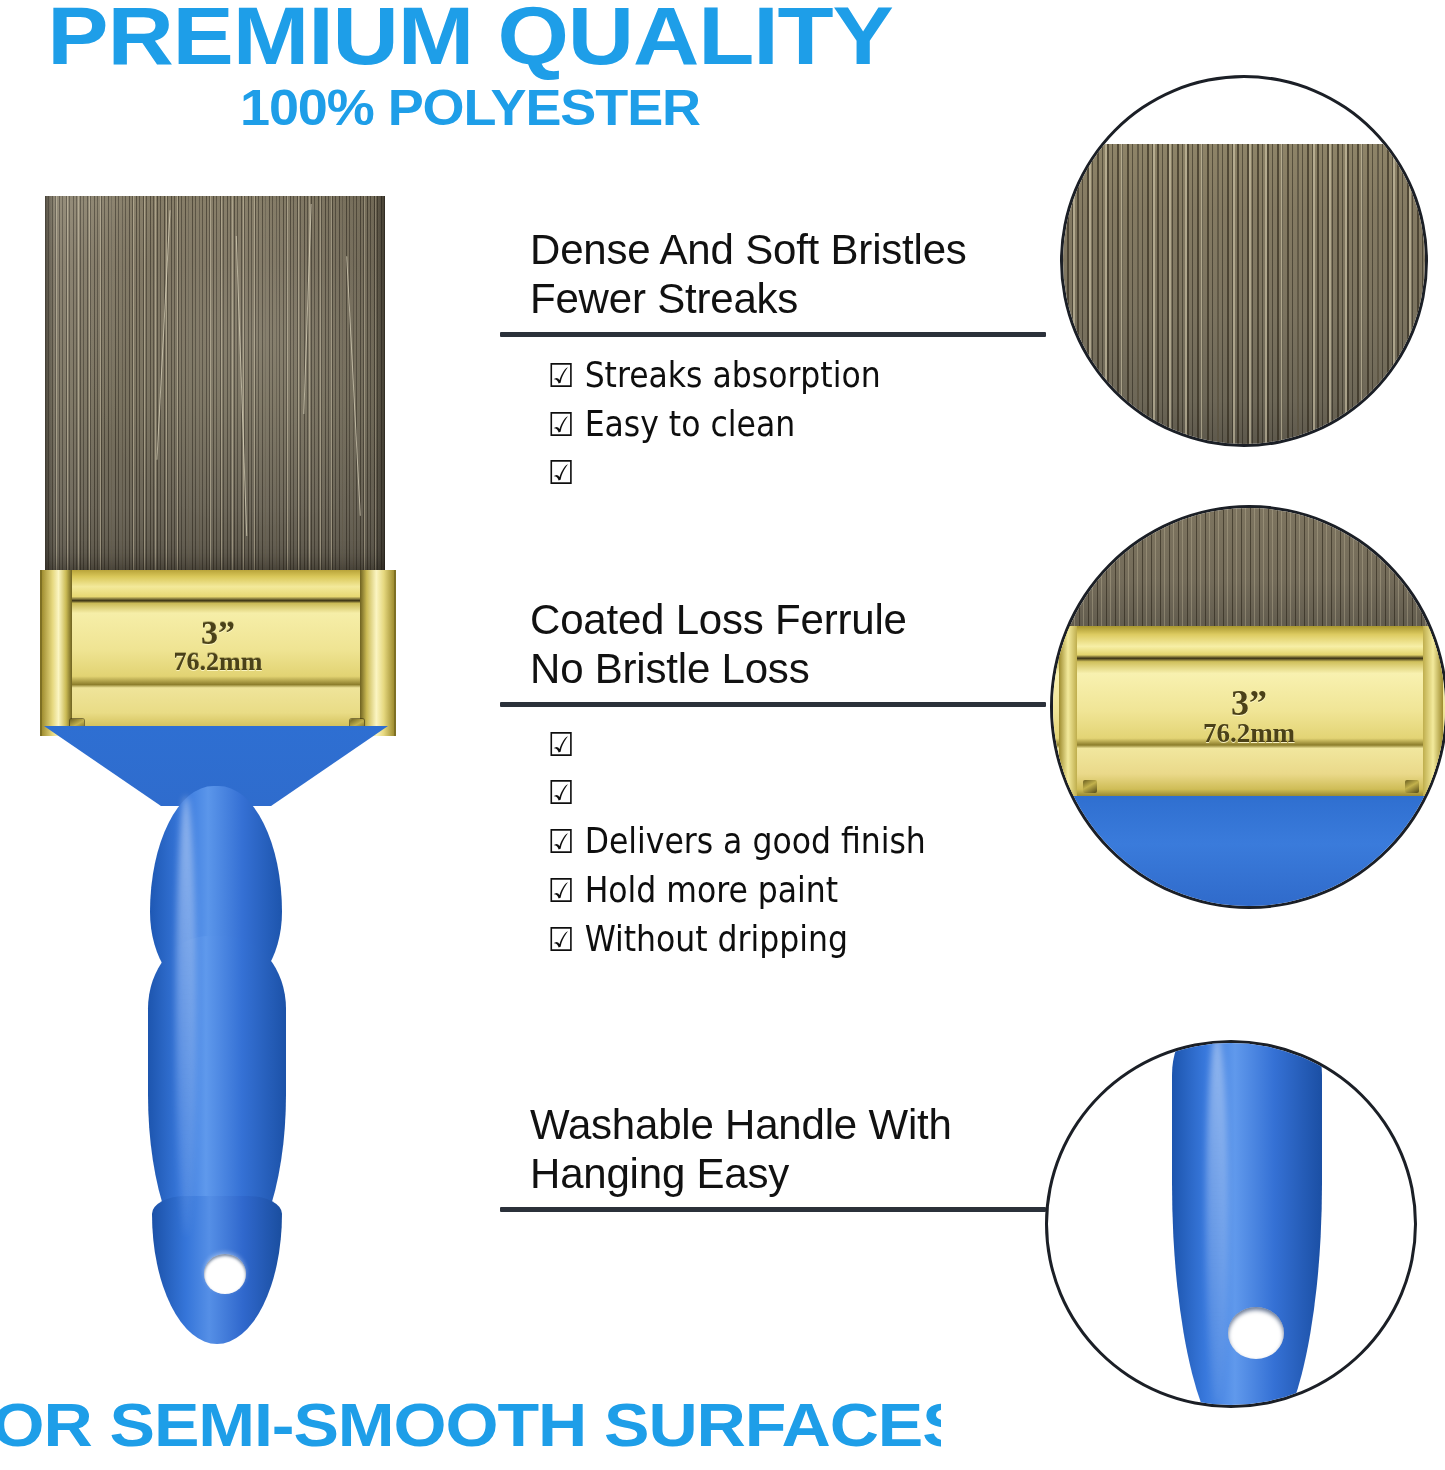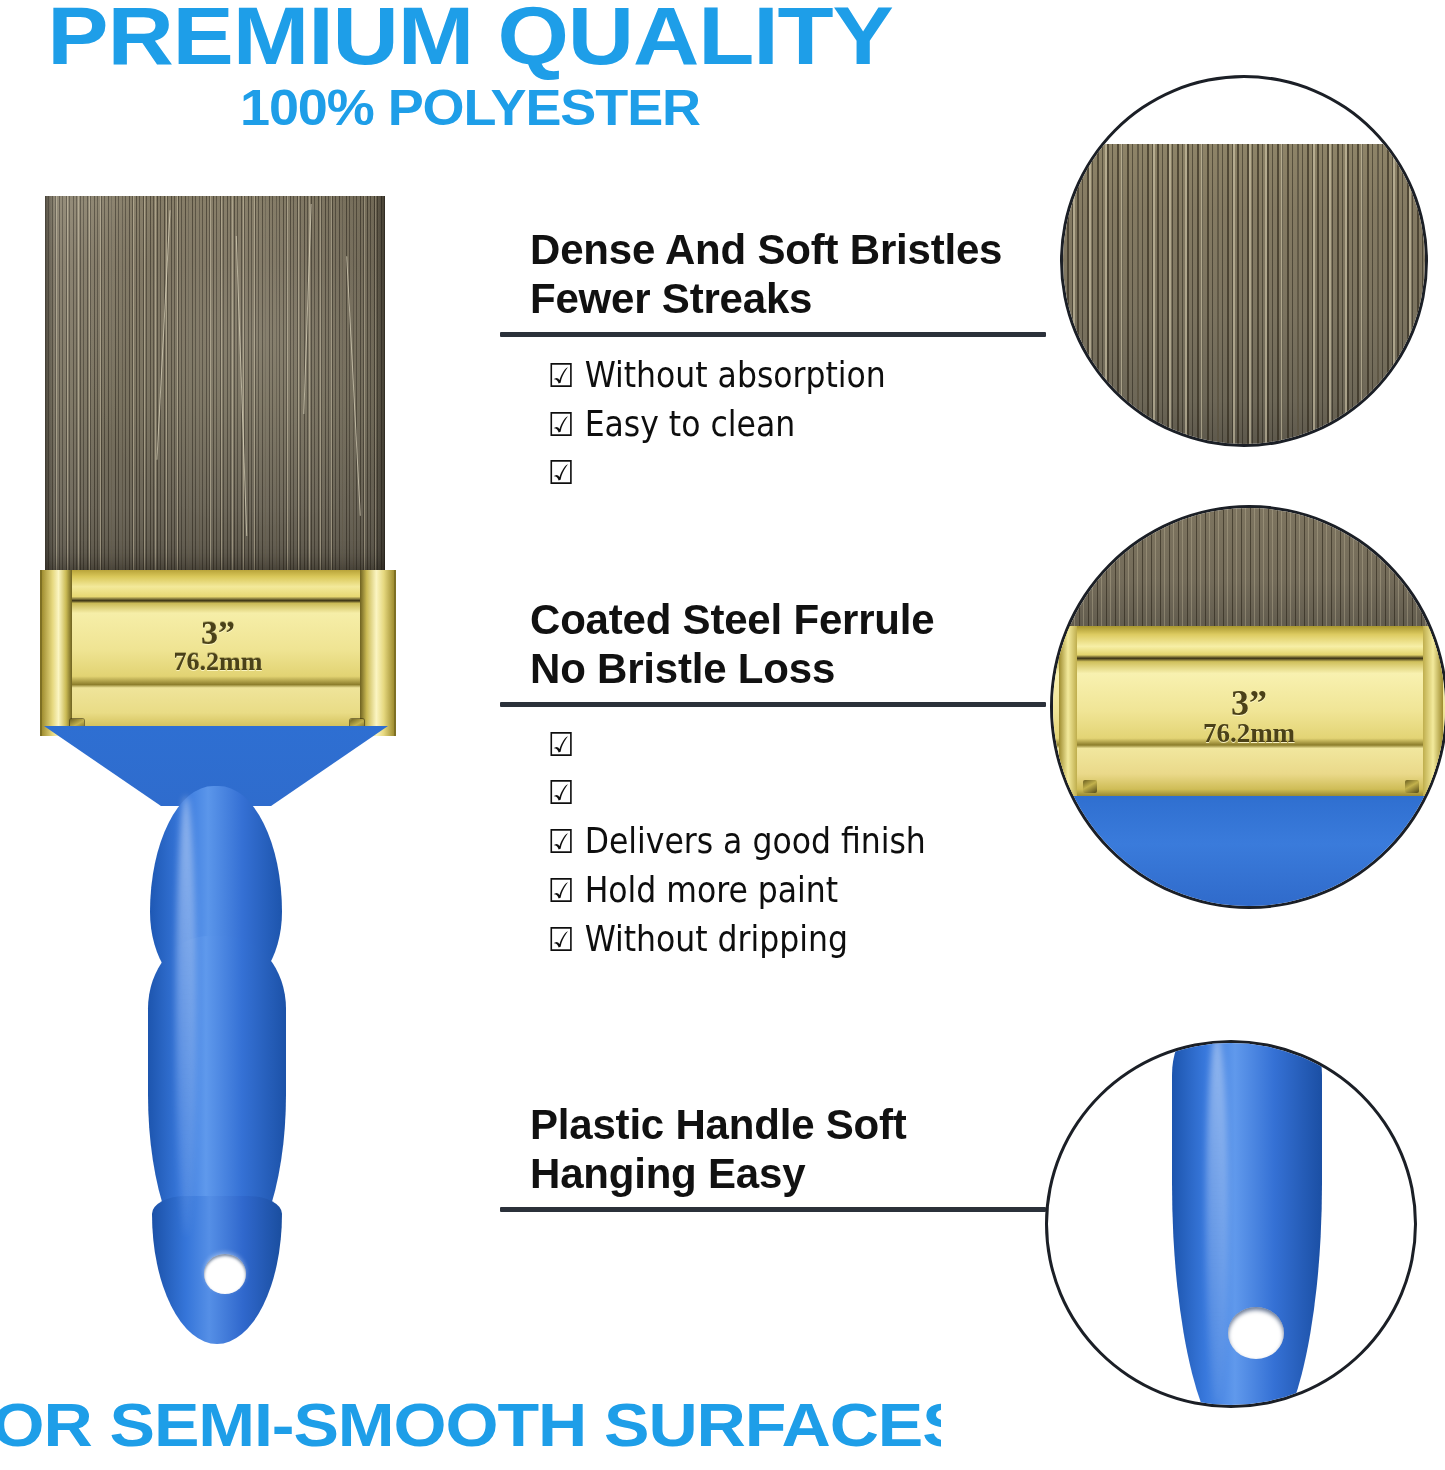--- a/index.html
+++ b/index.html
@@ -120,21 +120,21 @@
   .handle .hl{
     position:absolute;left:176px;top:70px;width:20px;height:440px;border-radius:50%;
     background:linear-gradient(180deg,rgba(255,255,255,.42),rgba(255,255,255,.05));
     filter:blur(3px);
   }
 
   
   .features{position:absolute;left:500px;top:0;width:560px;}
   .fblock{position:absolute;left:0;width:560px;}
   .fhead{
-    font-size:42px;line-height:49px;color:#111;font-weight:bold;
+    font-size:42px;line-height:49px;color:#111;font-weight:normal;
     letter-spacing:-.2px;padding-left:30px;white-space:nowrap;
   }
   .rule{height:5px;background:#2b313a;margin-top:9px;width:546px;border-radius:1px;}
   .blist{margin:14px 0 0 0;padding:0;list-style:none;}
   .blist li{
     display:flex;align-items:baseline;gap:10px;
     font-size:35px;line-height:48px;color:#0e0e0e;padding-left:48px;
     font-family:"DejaVu Sans",sans-serif;font-stretch:condensed;
   }
   .blist .cb{
@@ -260,34 +260,34 @@
 
   <div class="features">
 
     <div class="fblock" style="top:225px;">
       <div class="fhead">Dense And Soft Bristles</div>
       <div class="fhead">Fewer Streaks</div>
       <div class="rule"></div>
       <ul class="blist">
         <li>
           <span class="cb">☑</span>
-          <span>Without absorption</span>
+          <span>Streaks absorption</span>
         </li>
         <li>
           <span class="cb">☑</span>
           <span>Easy to clean</span>
         </li>
         <li>
           <span class="cb">☑</span>
         </li>
       </ul>
     </div>
 
     <div class="fblock" style="top:595px;">
-      <div class="fhead">Coated Steel Ferrule</div>
+      <div class="fhead">Coated Loss Ferrule</div>
       <div class="fhead">No Bristle Loss</div>
       <div class="rule"></div>
       <ul class="blist">
         <li>
           <span class="cb">☑</span>
         </li>
         <li>
           <span class="cb">☑</span>
         </li>
         <li>
@@ -299,21 +299,21 @@
           <span>Hold more paint</span>
         </li>
         <li>
           <span class="cb">☑</span>
           <span>Without dripping</span>
         </li>
       </ul>
     </div>
 
     <div class="fblock" style="top:1100px;">
-      <div class="fhead">Plastic Handle Soft</div>
+      <div class="fhead">Washable Handle With</div>
       <div class="fhead">Hanging Easy</div>
       <div class="rule"></div>
     </div>
   </div>
 
   <div class="circ circ-1">
     <div class="c1-fill"></div>
   </div>
 
   <div class="circ circ-2">

